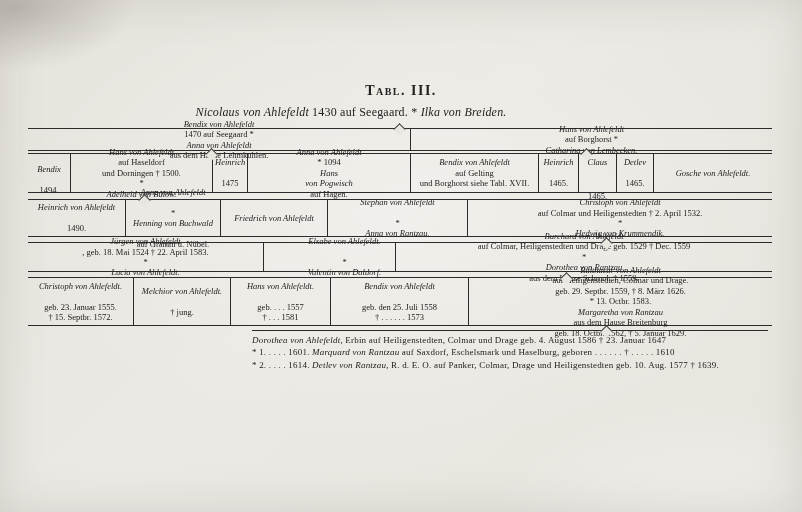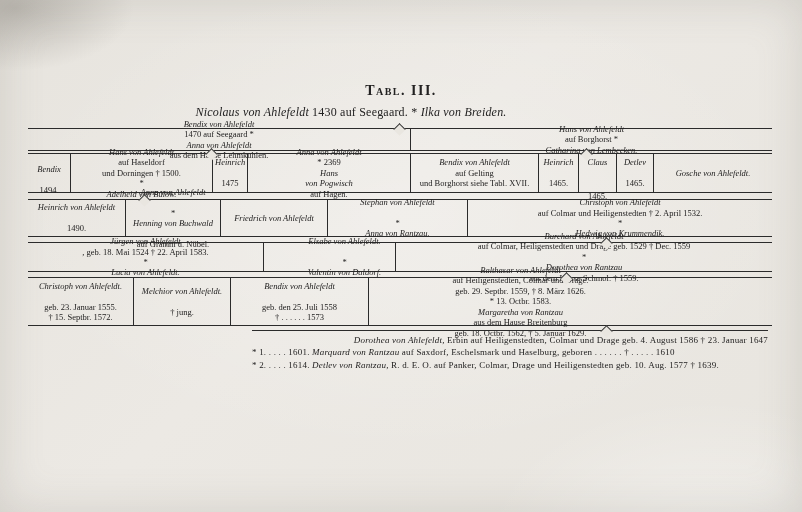--- a/index.html
+++ b/index.html
@@ -37,21 +37,21 @@
     position:absolute;top:-4px;width:7px;height:7px;z-index:2;
     background:#e9e6e0;transform:rotate(45deg);
     border:1px solid transparent;
     border-top:1px solid #2b2b2b;border-left:1px solid #2b2b2b;
   }
   .footer{
     position:absolute;left:252px;top:330px;width:516px;
     border-top:1px solid #2b2b2b;padding-top:3px;
   }
   .fline{font-size:9px;line-height:12.4px;letter-spacing:.2px;white-space:nowrap;}
-  .fline.center{text-align:right;}
+  .fline.center{text-align:left;}
   i{font-style:italic;}
 </style>
 </head>
 <body>
 
 <div class="sheet">
   <div class="title">Tabl. III.</div>
   <div class="rootline"><span></span><i>Nicolaus von Ahlefeldt</i><span> 1430 auf Seegaard. * </span><i>Ilka von Breiden.</i><span></span></div>
   <div class="gtable">
       <div class="band" style="height: 23px; margin-top: 0px;">
@@ -87,21 +87,21 @@
           <span></span>
         </div>
         <div class="cell" style="width: 35px;">
           <span></span>
           <i>Heinrich</i>
           <span><br>1475</span>
         </div>
         <div class="cell" style="width: 163px;">
           <span></span>
           <i>Anna von Ahlefeldt</i>
-          <span> * 2369 </span>
+          <span> * 1094 </span>
           <i>Hans<br>von Pogwisch</i>
           <span> auf Hagen.</span>
         </div>
         <div class="cell" style="width: 128px;">
           <span></span>
           <i>Bendix von Ahlefeldt</i>
           <span> auf Gelting<br>und Borghorst siehe Tabl. XVII.</span>
         </div>
         <div class="cell" style="width: 40px;">
           <span></span>
@@ -185,20 +185,25 @@
         <span class="caret" style="left: 534px;"></span>
         <div class="cell" style="width: 105px;">
           <span></span>
           <i>Christoph von Ahlefeldt.</i>
           <span><br>geb. 23. Januar 1555.<br>† 15. Septbr. 1572.</span>
         </div>
         <div class="cell" style="width: 97px;">
           <span></span>
           <i>Melchior von Ahlefeldt.</i>
           <span><br>† jung.</span>
+        </div>
+        <div class="cell" style="width: 100px;">
+          <span></span>
+          <i>Hans von Ahlefeldt.</i>
+          <span><br>geb. . . . 1557<br>† . . . 1581</span>
         </div>
         <div class="cell" style="width: 138px;">
           <span></span>
           <i>Bendix von Ahlefeldt</i>
           <span><br>geb. den 25. Juli 1558<br>† . . . . . . 1573</span>
         </div>
         <div class="cell" style="width: 304px;">
           <span></span>
           <i>Balthasar von Ahlefeldt</i>
           <span> auf Heiligenstedten, Colmar und Drage.<br>geb. 29. Septbr. 1559, † 8. März 1626.<br>* 13. Octbr. 1583. </span>

